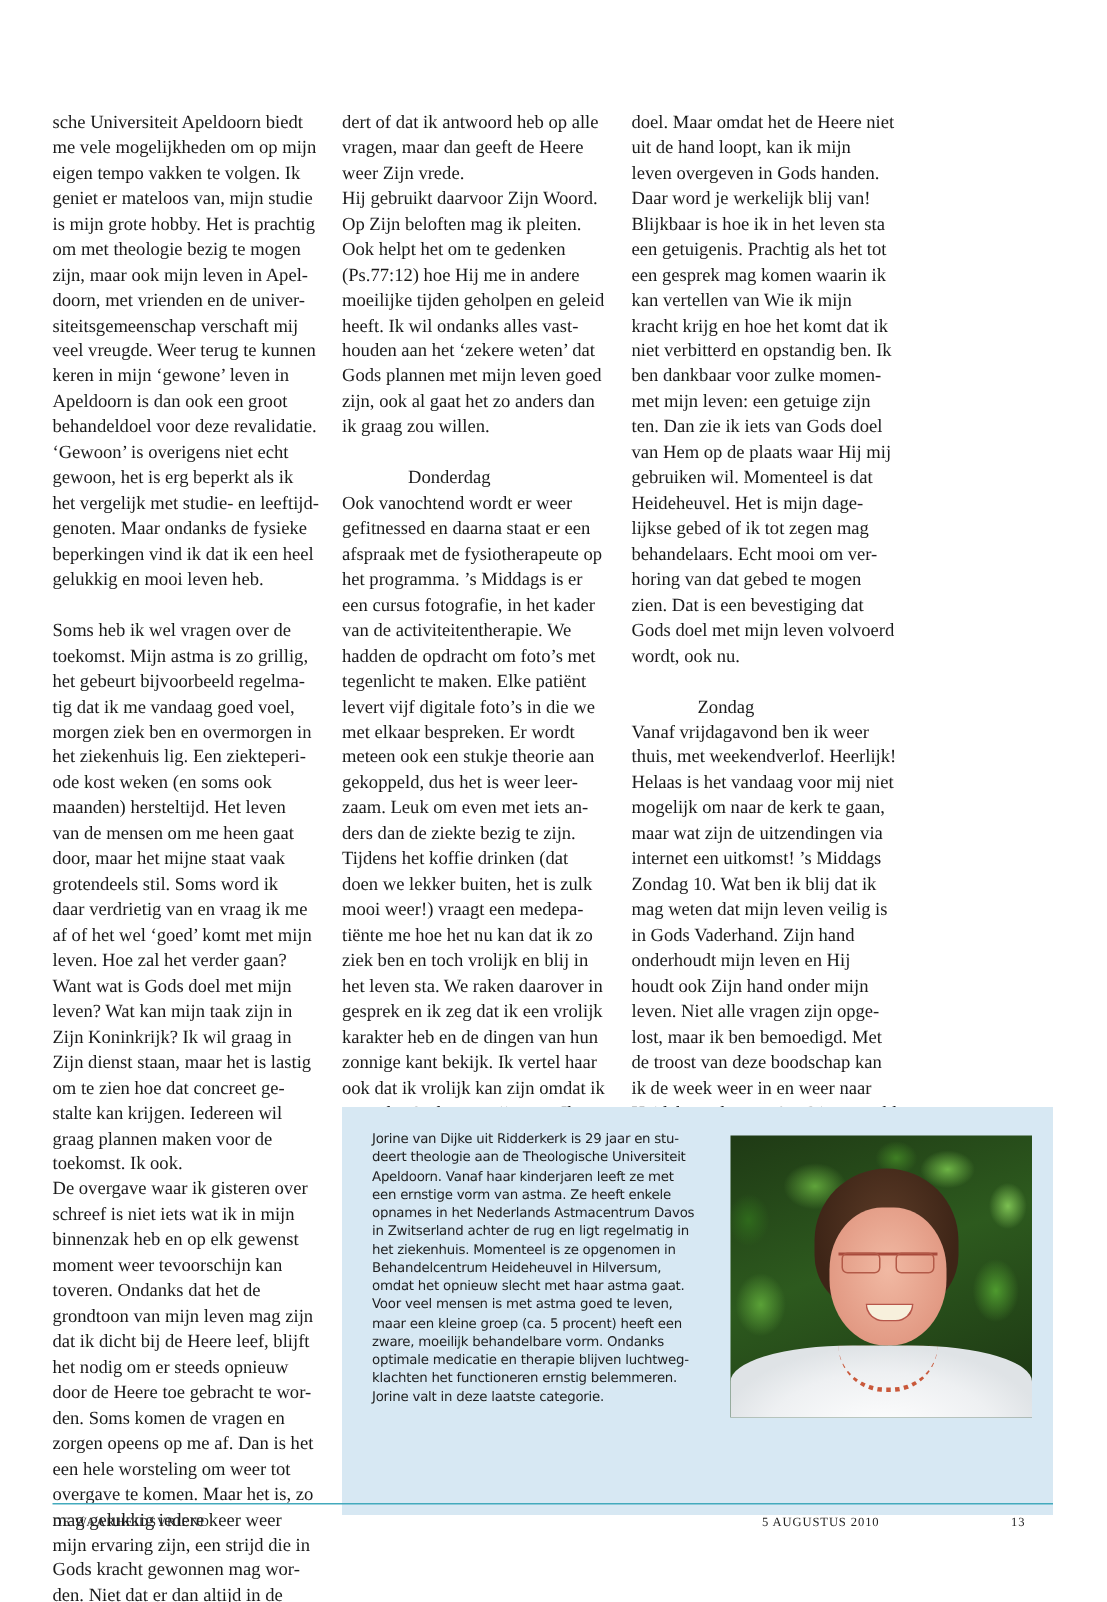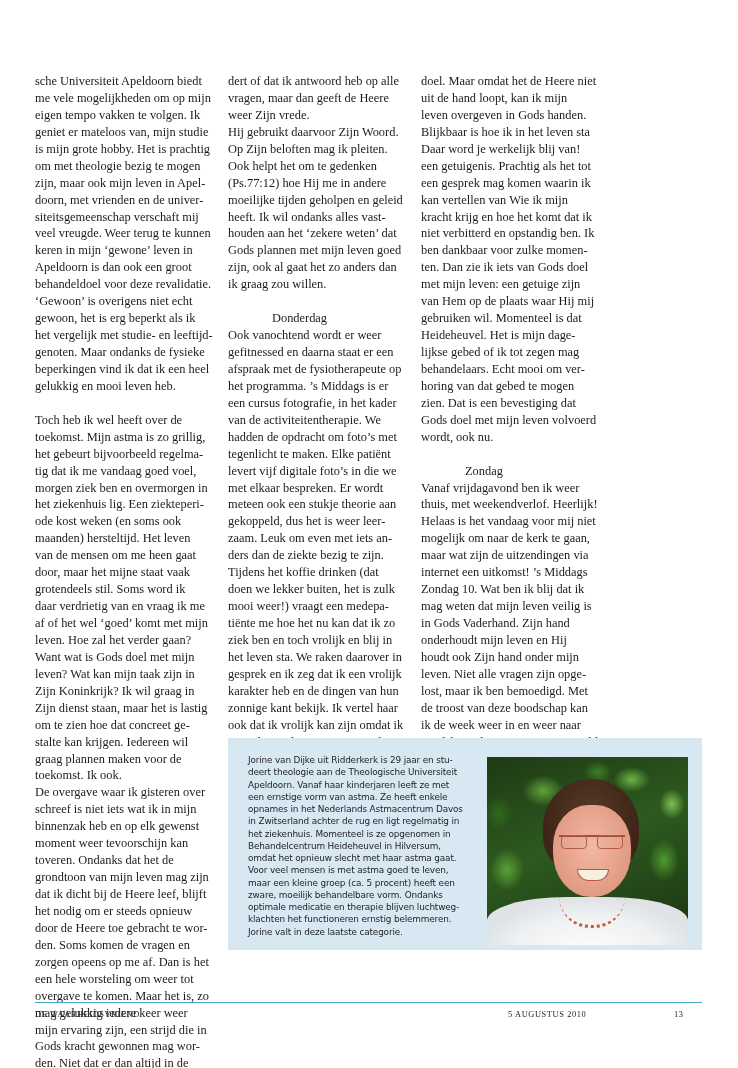--- a/index.html
+++ b/index.html
@@ -15,21 +15,21 @@
       color: #1b1b1b;
     }
     .col .line { display: block; white-space: nowrap; height: 16.95px; }
     .col .blank { display: block; height: 16.95px; }
     .col .heading { display: block; white-space: nowrap; height: 16.95px; font-weight: normal; margin-left: 44px; }
     #col1 { left: 35px; width: 185px; }
     #col2 { left: 228px; width: 185px; }
     #col3 { left: 421px; width: 190px; }
 
     #sidebar-box {
-      position: absolute; left: 228px; top: 738px; width: 474px; height: 212px;
+      position: absolute; left: 228px; top: 738px; width: 474px; height: 272px;
       background: #d7e8f3;
     }
     #sidebar-text {
       position: absolute; left: 20px; top: 16px; width: 240px;
       font-family: "DejaVu Sans", "Liberation Sans", sans-serif;
       font-size: 8.9px; line-height: 12.25px; color: #1e1e1e;
     }
     #sidebar-text .line { display: block; white-space: nowrap; height: 12.25px; letter-spacing: -0.15px; }
     #photo {
       position: absolute; left: 259px; top: 19px; width: 201px; height: 188px;
@@ -108,21 +108,21 @@
     <span class="line">keren in mijn ‘gewone’ leven in</span>
     <span class="line">Apeldoorn is dan ook een groot</span>
     <span class="line">behandeldoel voor deze revalidatie.</span>
     <span class="line">‘Gewoon’ is overigens niet echt</span>
     <span class="line">gewoon, het is erg beperkt als ik</span>
     <span class="line">het vergelijk met studie- en leeftijd-</span>
     <span class="line">genoten. Maar ondanks de fysieke</span>
     <span class="line">beperkingen vind ik dat ik een heel</span>
     <span class="line">gelukkig en mooi leven heb.</span>
     <span class="blank"></span>
-    <span class="line">Toch heb ik wel heeft over de</span>
+    <span class="line">Soms heb ik wel vragen over de</span>
     <span class="line">toekomst. Mijn astma is zo grillig,</span>
     <span class="line">het gebeurt bijvoorbeeld regelma-</span>
     <span class="line">tig dat ik me vandaag goed voel,</span>
     <span class="line">morgen ziek ben en overmorgen in</span>
     <span class="line">het ziekenhuis lig. Een ziekteperi-</span>
     <span class="line">ode kost weken (en soms ook</span>
     <span class="line">maanden) hersteltijd. Het leven</span>
     <span class="line">van de mensen om me heen gaat</span>
     <span class="line">door, maar het mijne staat vaak</span>
     <span class="line">grotendeels stil. Soms word ik</span>
@@ -198,30 +198,30 @@
     <span class="line">weet dat God voor mij zorgt. Ik</span>
     <span class="line">geloof dat mijn leven in Gods hand</span>
     <span class="line">is en dat het daarom niet zinloos</span>
     <span class="line">is, maar dat mijn ziek-zijn een doel</span>
     <span class="line">heeft, ook al weet ik niet exact welk</span>
   </div>
 <div id="col3" class="col">
     <span class="line">doel. Maar omdat het de Heere niet</span>
     <span class="line">uit de hand loopt, kan ik mijn</span>
     <span class="line">leven overgeven in Gods handen.</span>
+    <span class="line">Daar word je werkelijk blij van!</span>
     <span class="line">Blijkbaar is hoe ik in het leven sta</span>
-    <span class="line">Daar word je werkelijk blij van!</span>
     <span class="line">een getuigenis. Prachtig als het tot</span>
     <span class="line">een gesprek mag komen waarin ik</span>
     <span class="line">kan vertellen van Wie ik mijn</span>
     <span class="line">kracht krijg en hoe het komt dat ik</span>
     <span class="line">niet verbitterd en opstandig ben. Ik</span>
     <span class="line">ben dankbaar voor zulke momen-</span>
+    <span class="line">met mijn leven: een getuige zijn</span>
     <span class="line">ten. Dan zie ik iets van Gods doel</span>
-    <span class="line">met mijn leven: een getuige zijn</span>
     <span class="line">van Hem op de plaats waar Hij mij</span>
     <span class="line">gebruiken wil. Momenteel is dat</span>
     <span class="line">Heideheuvel. Het is mijn dage-</span>
     <span class="line">lijkse gebed of ik tot zegen mag</span>
     <span class="line">behandelaars. Echt mooi om ver-</span>
     <span class="line">horing van dat gebed te mogen</span>
     <span class="line">zien. Dat is een bevestiging dat</span>
     <span class="line">Gods doel met mijn leven volvoerd</span>
     <span class="line">wordt, ook nu.</span>
     <span class="blank"></span>

